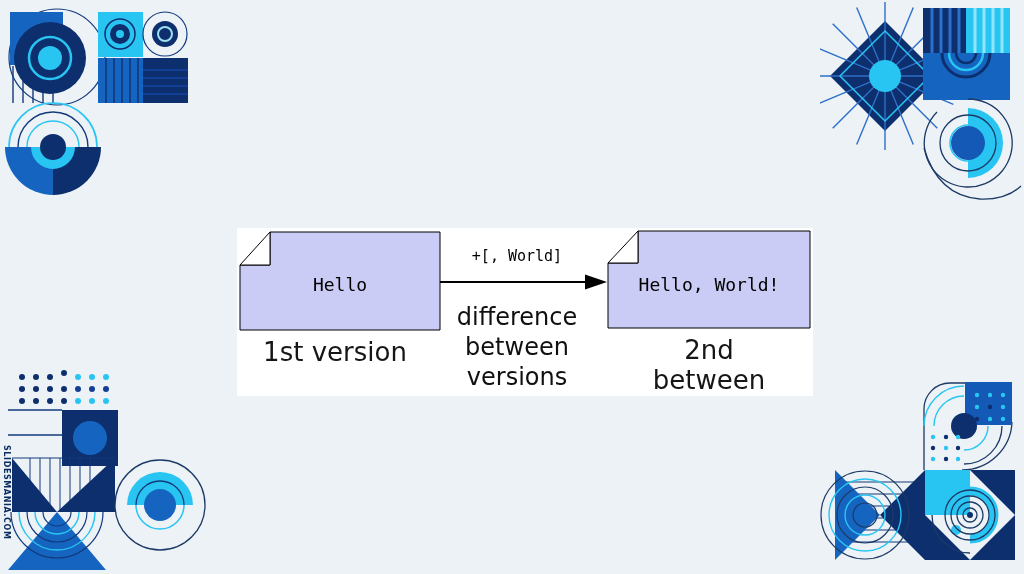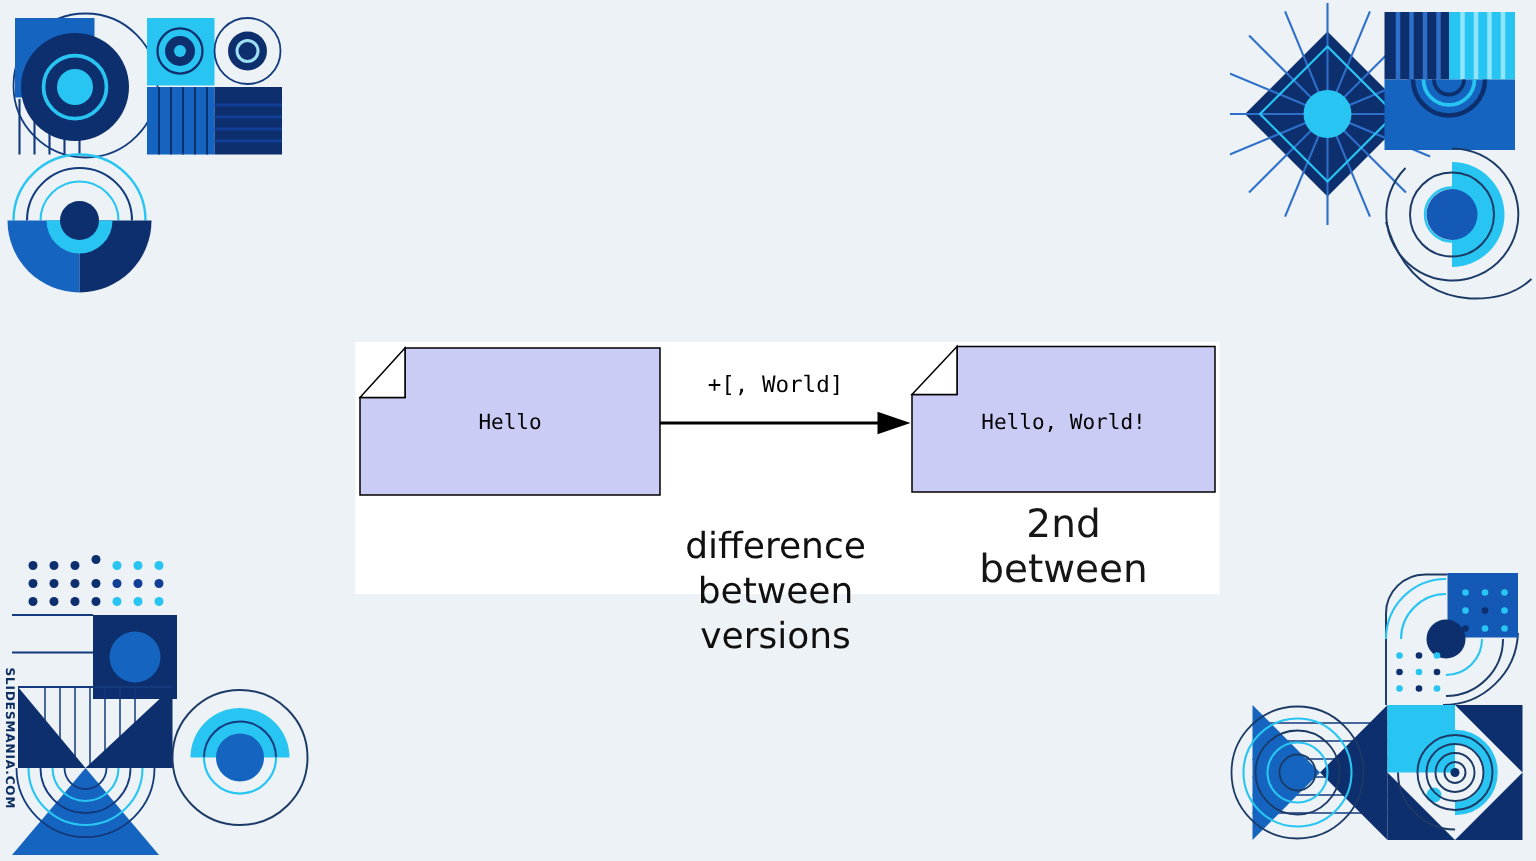--- a/index.html
+++ b/index.html
@@ -13,30 +13,30 @@
   .tr{left:820px;top:0;}
   .bl{left:0;top:360px;}
   .br{left:820px;top:370px;}
 
   .panel{
     position:absolute;left:237px;top:228px;width:576px;height:168px;
     background:#ffffff;
   }
   .panel svg.diagram{position:absolute;left:0;top:0;}
   .dtext{position:absolute;text-align:center;color:#000;}
-  .mono{font-family:"DejaVu Sans Mono", monospace;font-size:14px;}
+  .mono{font-family:"DejaVu Sans Mono", monospace;font-size:18px;}
   .note-text-1{left:20px;top:46px;width:166px;}
   .note-text-2{left:389px;top:46px;width:166px;}
   .arrow-label{left:200px;top:19px;width:160px;font-size:15px;}
   .ver-label{font-size:26px;color:#161616;letter-spacing:0px;}
   .ver-1{left:18px;top:109px;width:160px;}
   .ver-2{left:392px;top:107px;width:160px;}
   .diff-caption{
     left:199px;top:74px;width:162px;
-    font-size:24px;line-height:30px;color:#101010;margin-top:47px;
+    font-size:24px;line-height:30px;color:#101010;
   }
   .watermark{
     position:absolute;left:2px;top:445px;width:10px;height:126px;
   }
   .watermark span{
     position:absolute;left:9px;top:0;
     transform:rotate(90deg);transform-origin:0 0;
     white-space:nowrap;
     font-size:8px;font-weight:bold;letter-spacing:0.6px;
     color:#0b2d60;font-family:"DejaVu Sans", sans-serif;
@@ -273,20 +273,21 @@
 
       <g>
         <line x1="203" y1="54" x2="351" y2="54" stroke="#000" stroke-width="2"></line>
         <polygon points="370,54 348,46.5 348,61.5" fill="#000"></polygon>
       </g>
     </svg>
 
     <div class="dtext mono note-text-1">Hello</div>
     <div class="dtext mono arrow-label">+[, World]</div>
     <div class="dtext mono note-text-2">Hello, World!</div>
+    <div class="dtext ver-label ver-1">1st version</div>
     <div class="dtext ver-label ver-2">2nd between</div>
     <div class="dtext diff-caption">difference between versions</div>
   </div>
 
   <div class="watermark">
     <span>SLIDESMANIA.COM</span>
   </div>
 
 </div>
 

